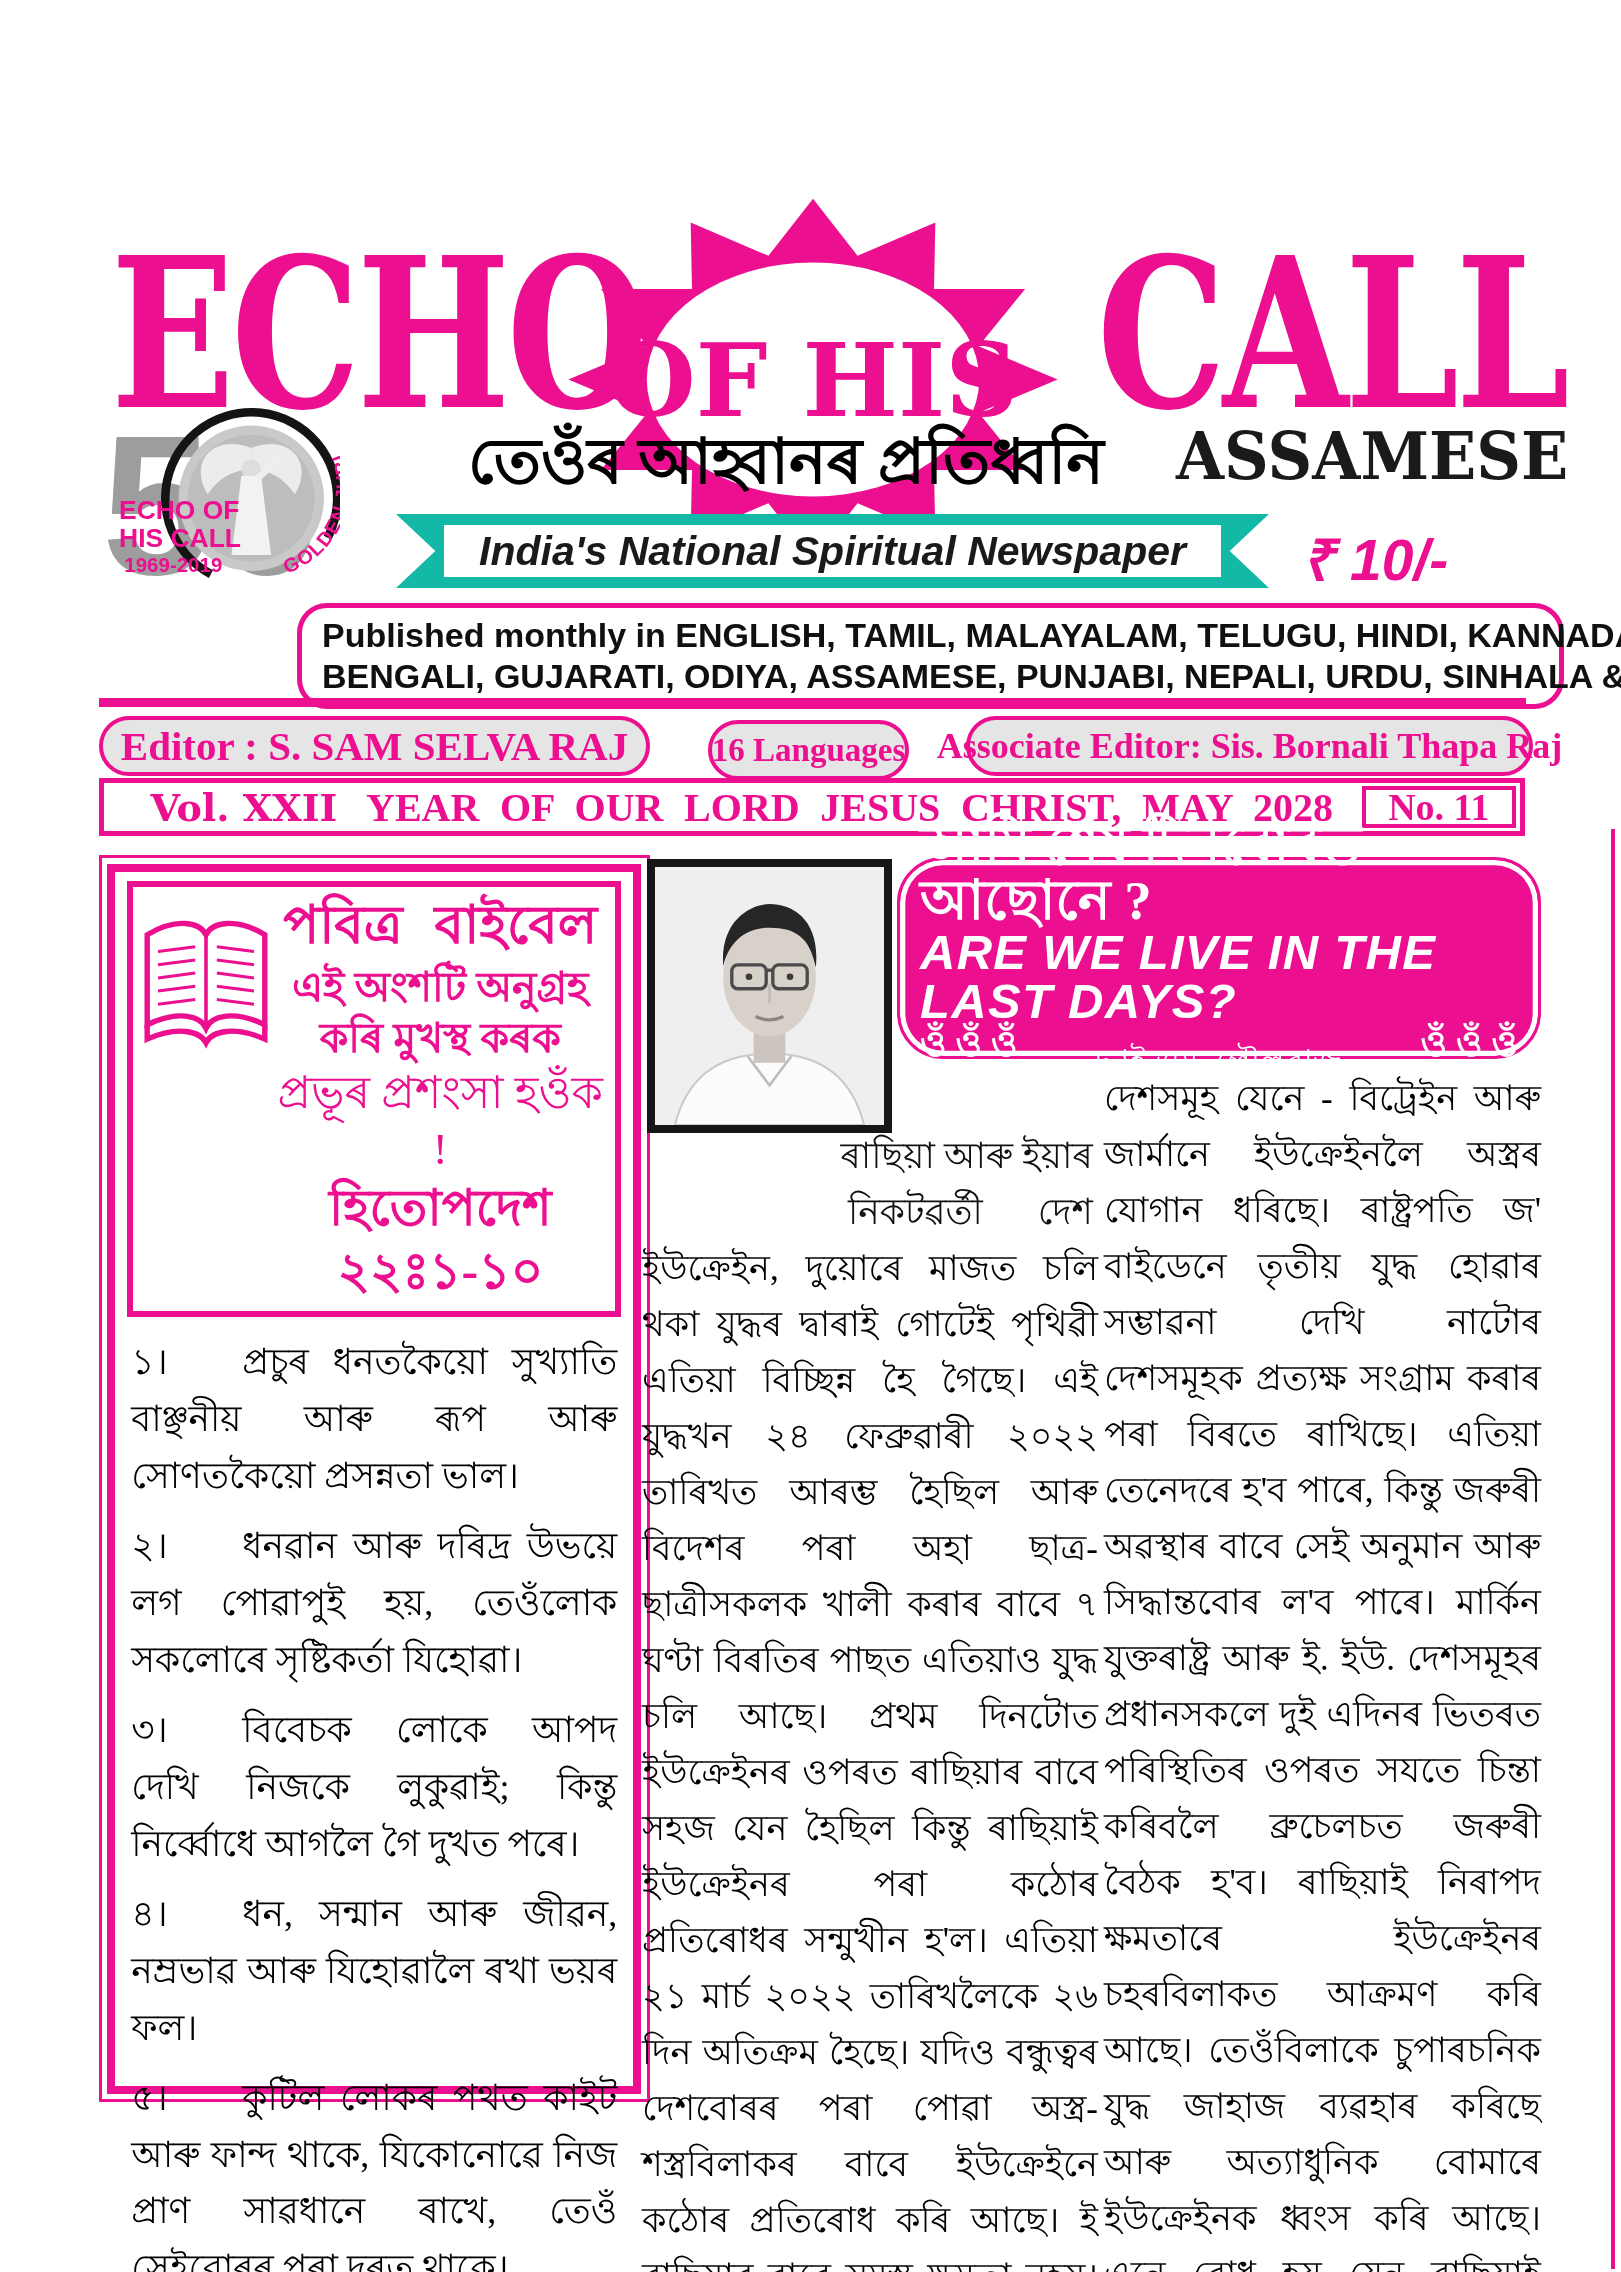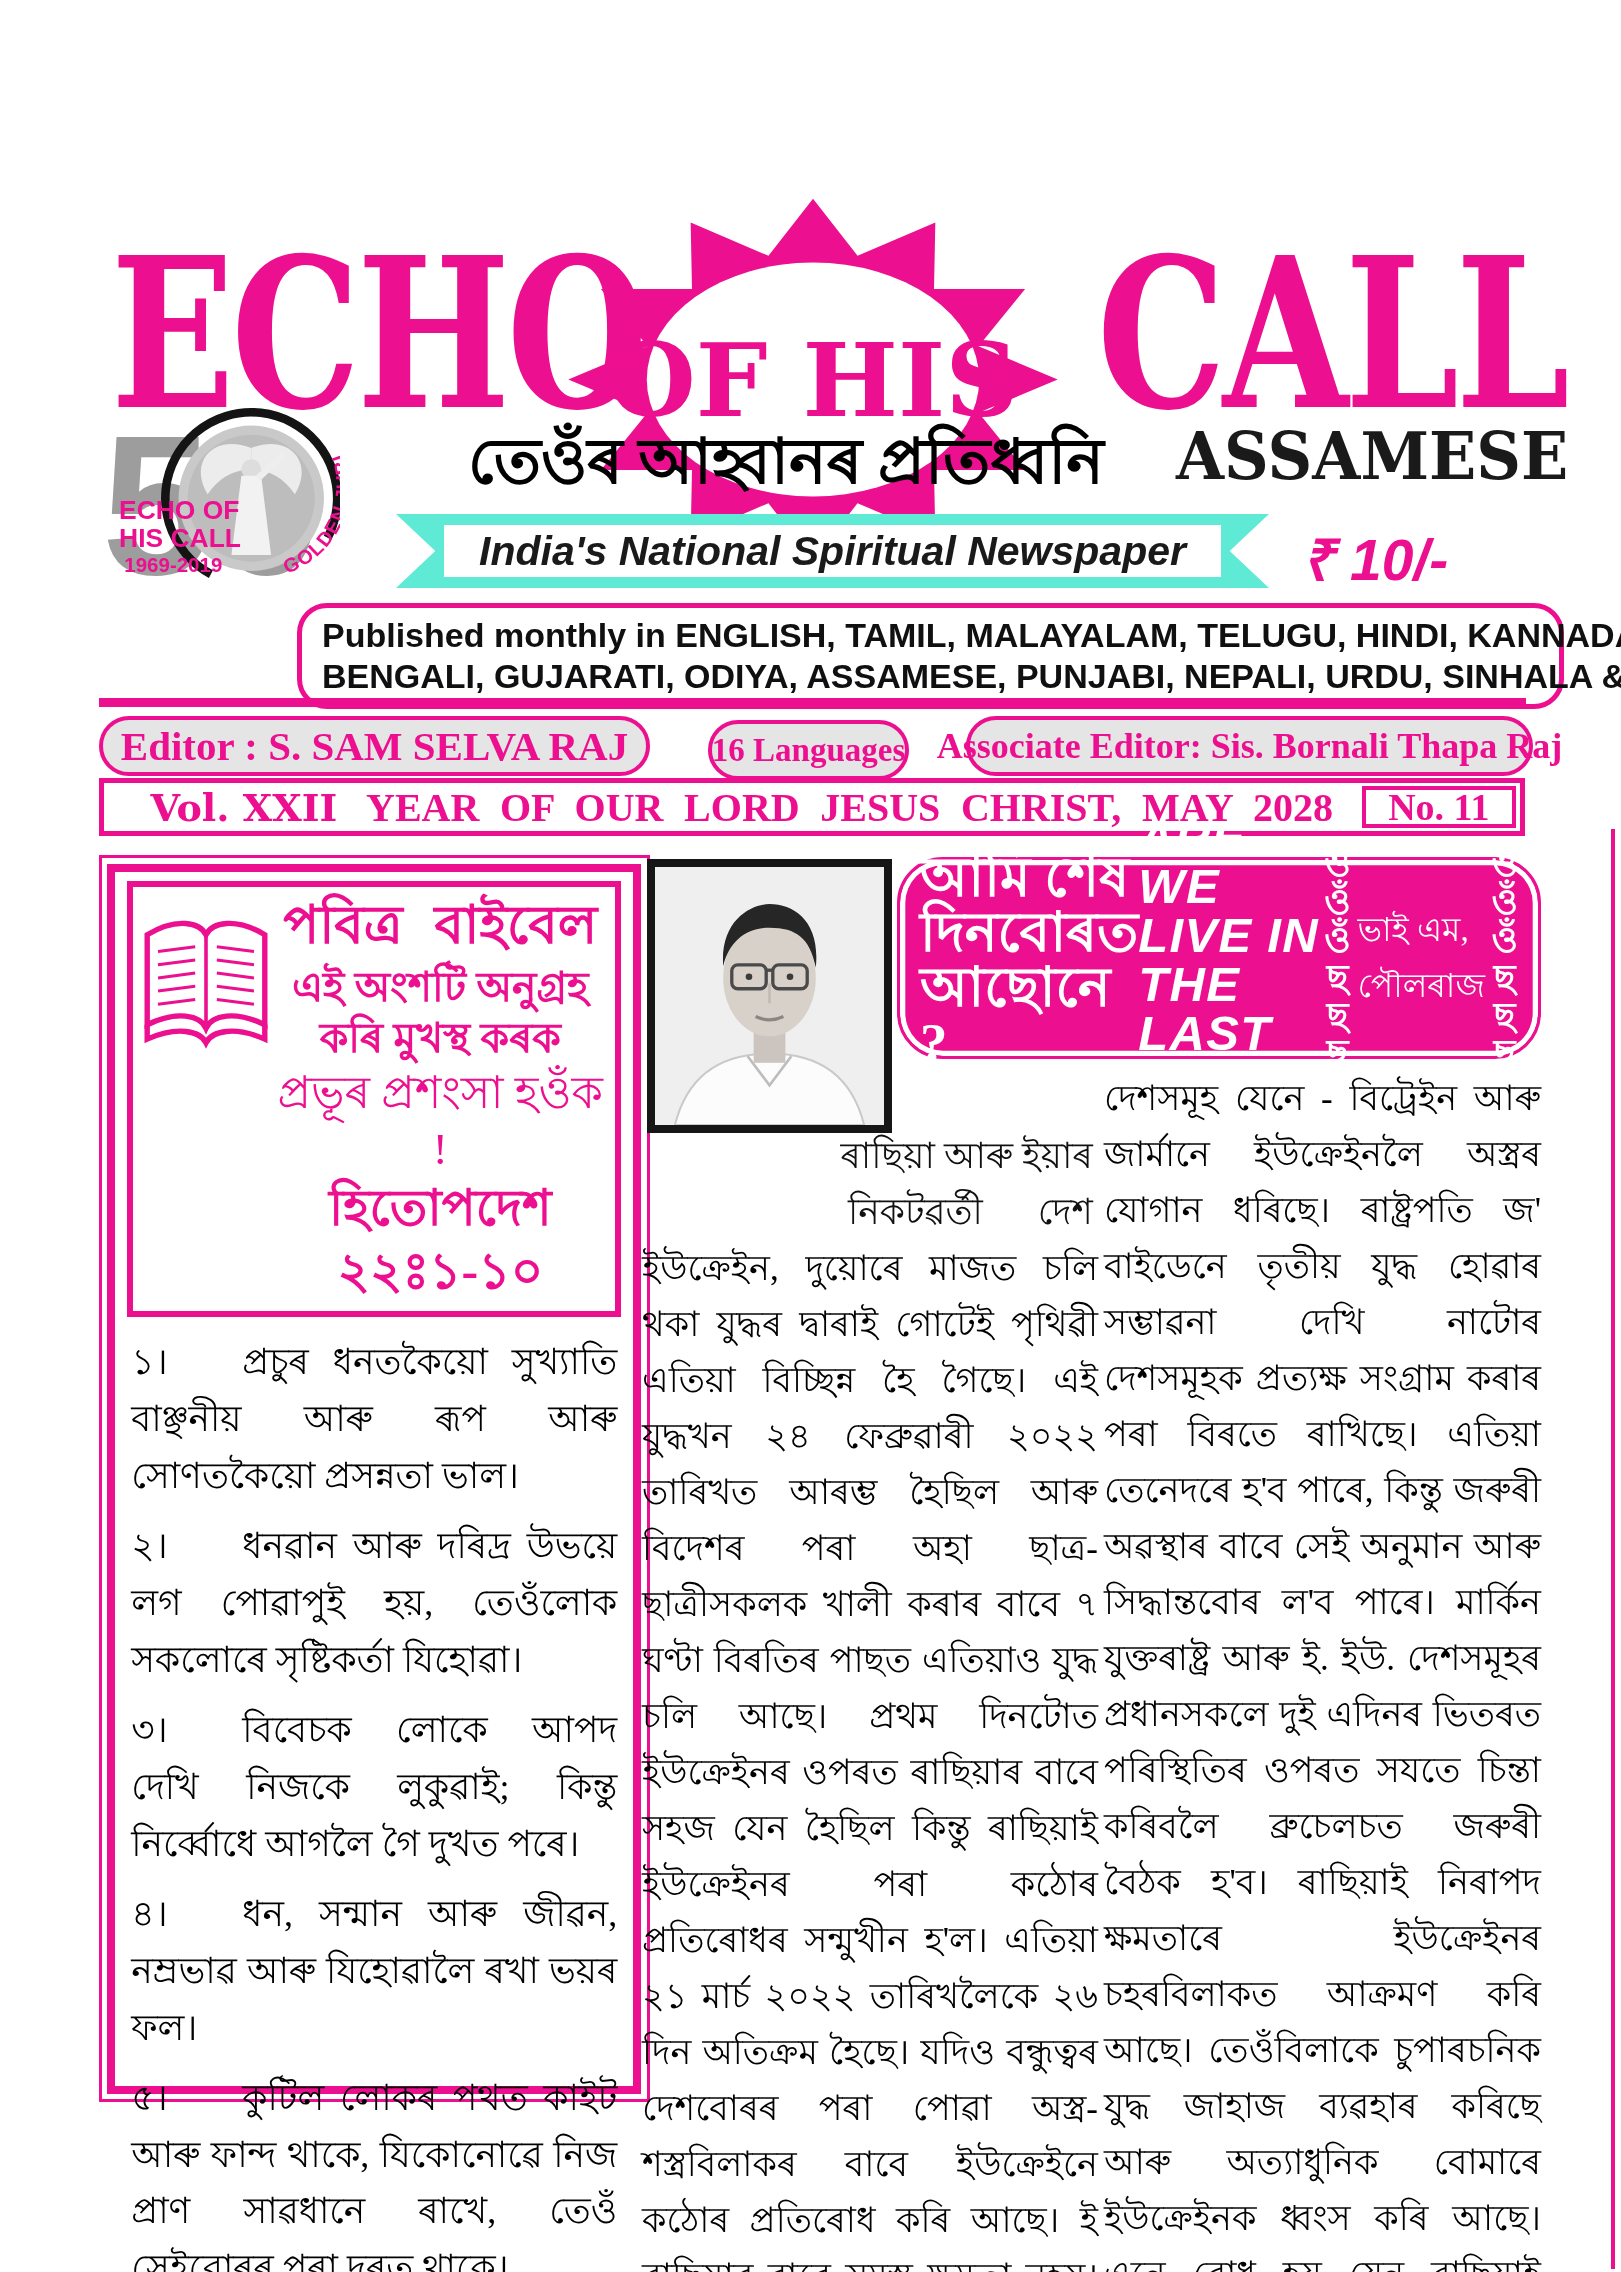--- a/index.html
+++ b/index.html
@@ -13,21 +13,21 @@
   .m-echo{left:111px;top:230px;}
   .m-call{left:1097px;top:230px;}
   .m-star{left:567px;top:193px;width:492px;height:373px;}
   .jubilee{left:107px;top:407px;width:233px;height:197px;}
   .m-subtitle{left:370px;top:428px;width:832px;text-align:center;
               font-size:63px;font-weight:bold;color:#000;line-height:1.1;}
   .m-edition{left:1176px;top:418px;width:351px;text-align:right;
              font-family:"DejaVu Serif",serif;font-weight:900;font-size:62px;color:#1a1a1a;
              transform:scaleY(1.05);transform-origin:top;}
   
-  .ribbon{left:396px;top:514px;width:873px;height:74px;background:#5eead4;
+  .ribbon{left:396px;top:514px;width:873px;height:74px;background:#14b8a6;
           clip-path:polygon(0 0,100% 0,95.5% 50%,100% 100%,0 100%,4.5% 50%);text-align:right;}
   .ribbon-inner{position:absolute;left:48px;right:48px;top:10.6px;bottom:10.6px;background:#fff;
           display:flex;align-items:center;justify-content:center;}
   .ribbon-inner span{font-family:"Liberation Sans",sans-serif;font-style:italic;font-weight:bold;
           font-size:41px;color:#1a1a1a;white-space:nowrap;}
   .price{left:1272px;top:519px;width:206px;text-align:center;color:#ec0f8f;
          font-family:"Liberation Sans",sans-serif;font-style:italic;font-weight:bold;font-size:57px;}
   
   .pubbox{left:297px;top:603px;width:1217px;border:5.3px solid #ec0f8f;border-radius:30px;
           padding:6.6px 20px;text-align:center;background:#fff;}
@@ -62,22 +62,22 @@
   .bh3{font-size:45px;}
   .bh4{font-size:50px;font-weight:bold;}
   .verses{padding:17px 4px 0 4px;}
   .verse{margin:0 0 13.2px 0;font-size:36px;line-height:1.58;text-align:justify;color:#000;}
   .vnum{display:inline-block;min-width:111px;}
   
   .photo{left:548px;top:6.6px;width:229px;height:258px;border:8px solid #161616;background:#efefef;}
   
   .headline{left:798px;top:5.3px;width:644px;height:202px;background:#ec0f8f;border:3.3px solid #ec0f8f;
             border-radius:46px;box-shadow:inset 0 0 0 5.3px #fff,inset 0 0 0 9.2px #ec0f8f;
-            color:#fff;display:flex;flex-direction:row;align-items:center;
-            justify-content:flex-start;padding:12px 20px 9.2px 20px;box-sizing:border-box;}
+            color:#fff;display:flex;flex-direction:column;align-items:center;
+            justify-content:center;padding:12px 20px 9.2px 20px;box-sizing:border-box;}
   .hl1{font-size:55px;font-weight:bold;line-height:1;}
   .hl2{font-family:"Liberation Sans",sans-serif;font-style:italic;font-weight:900;
        font-size:49px;line-height:1;letter-spacing:1.3px;}
   .hl-row{width:100%;display:flex;align-items:center;justify-content:space-between;}
   .orn{font-size:36px;font-weight:bold;line-height:1.05;text-align:center;}
   .byline{font-size:33px;padding:0 6.6px;}
   
   .midcol{left:543px;top:277px;width:456px;}
   .rightcol{left:1005px;top:219px;width:437px;}
   .open-lines{text-align:right;font-size:36px;line-height:1.55;padding-right:5.3px;}

